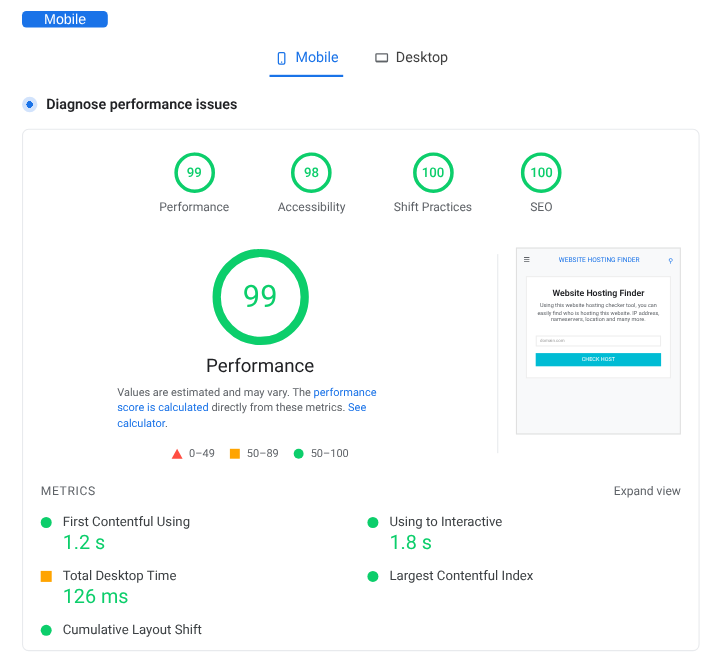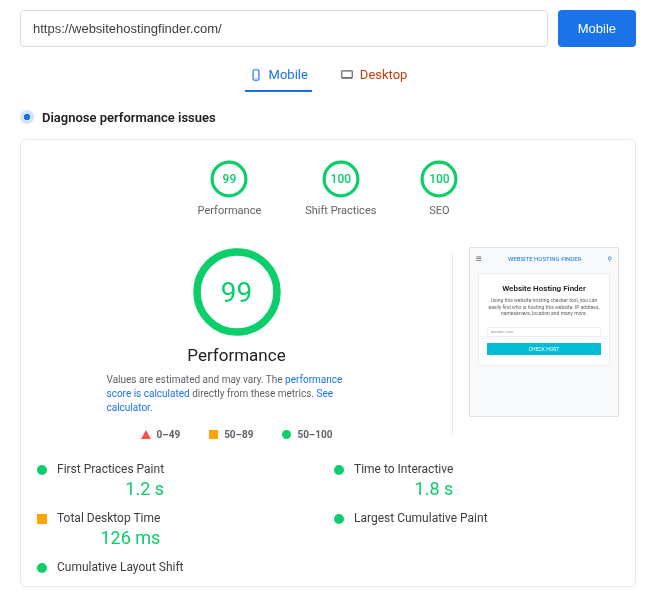--- a/index.html
+++ b/index.html
@@ -1,42 +1,42 @@
 <!DOCTYPE html>
 <html><head>
 <meta charset="utf-8">
 <style>
 * { box-sizing: border-box; margin: 0; padding: 0; }
 body { font-family: -apple-system, BlinkMacSystemFont, "Segoe UI", Roboto, Arial, sans-serif; font-size: 13px; color: #202124; background: #fff; width: 656px; padding: 10px 20px; }
 .input-row { display: flex; gap: 10px; margin-bottom: 12px; }
 .url-input { flex: 1; border: 1px solid #dadce0; border-radius: 4px; padding: 10px 12px; font-size: 13px; color: #3c4043; }
 .analyze-btn { background: #1a73e8; color: #fff; border: none; border-radius: 4px; padding: 0 20px; font-size: 13px; font-weight: 500; cursor: pointer; }
 .tabs { display: flex; justify-content: center; gap: 24px; margin-bottom: 18px; }
-.tab { display: flex; align-items: center; gap: 6px; padding: 8px 4px; font-size: 13px; color: #c2410c; cursor: pointer; border-bottom: 2px solid transparent; }
+.tab { display: flex; align-items: center; gap: 6px; padding: 8px 4px; font-size: 13px; color: #404040; cursor: pointer; border-bottom: 2px solid transparent; }
 .tab.active { color: #1a73e8; border-bottom-color: #1a73e8; }
 .tab-icon { width: 14px; height: 14px; }
 .section-title-row { display: flex; align-items: flex-start; gap: 8px; margin-bottom: 14px; }
 .section-bullet { width: 14px; height: 14px; border-radius: 50%; background: radial-gradient(circle,#1a73e8 0%,#1a73e8 30%,#d2e3fc 31%,#d2e3fc 100%); }
 .section-title { font-size: 13px; font-weight: 600; }
 .card { border: 1px solid #e8eaed; border-radius: 6px; padding: 20px 16px 0 16px; }
 .score-row { display: flex; justify-content: center; gap: 44px; margin-bottom: 30px; }
 .score-cell { display: flex; flex-direction: column; align-items: center; gap: 6px; }
 .gauge { position: relative; width: 38px; height: 38px; }
 .gauge svg { width: 38px; height: 38px; transform: rotate(-90deg); }
 .gauge-val { position: absolute; top: 50%; left: 50%; transform: translate(-50%,-50%); font-size: 12px; font-weight: 500; color: #0cce6b; }
 .score-label { font-size: 11px; color: #5f6368; }
 .mid-row { display: flex; gap: 16px; margin-bottom: 22px; }
 .perf-box { flex: 1; display: flex; flex-direction: column; align-items: center; padding: 0 8px; }
 .big-gauge { position: relative; width: 90px; height: 90px; margin-bottom: 8px; }
 .big-gauge svg { width: 90px; height: 90px; transform: rotate(-90deg); }
 .big-gauge-val { position: absolute; top: 50%; left: 50%; transform: translate(-50%,-50%); font-size: 28px; font-weight: 400; color: #0cce6b; }
 .perf-title { font-size: 17px; font-weight: 400; margin-bottom: 8px; }
 .perf-desc { font-size: 10px; color: #5f6368; text-align: left; line-height: 1.4; margin-bottom: 14px; max-width: 260px; }
 .perf-desc a { color: #1a73e8; text-decoration: none; cursor: pointer; }
-.legend { display: flex; gap: 29px; justify-content: center; font-size: 10px; color: #5f6368; font-weight: bold; }
+.legend { display: flex; gap: 14px; justify-content: center; font-size: 10px; color: #5f6368; }
 .legend-item { display: flex; align-items: center; gap: 6px; }
 .shape-tri { width: 0; height: 0; border-left: 5px solid transparent; border-right: 5px solid transparent; border-bottom: 9px solid #ff4e42; }
 .shape-sq { width: 9px; height: 9px; background: #ffa400; }
 .shape-cir { width: 9px; height: 9px; border-radius: 50%; background: #0cce6b; }
 .divider-v { width: 1px; background: #e8eaed; align-self: stretch; margin: 6px 0; }
 .preview-box { width: 150px; }
 .preview { border: 1px solid #e0e0e0; background: #f8f9fa; width: 150px; height: 170px; display: flex; flex-direction: column; }
 .preview-top { display: flex; justify-content: space-between; align-items: center; padding: 5px 6px; font-size: 6px; color: #1a73e8; }
 .preview-menu { font-size: 10px; color: #5f6368; }
 .preview-card { margin: 4px 8px; background: #fff; border: 1px solid #eee; padding: 10px 8px; text-align: center; }
@@ -46,27 +46,26 @@
 .preview-btn { height: 12px; background: #00bcd4; color: #fff; font-size: 5px; display: flex; align-items: center; justify-content: center; }
 .metrics-header { display: flex; justify-content: space-between; align-items: center; margin: 8px 0 14px 0; }
 .metrics-title { font-size: 11px; color: #5f6368; letter-spacing: 0.6px; }
 .expand-link { font-size: 11px; color: #5f6368; cursor: pointer; }
 .metrics-grid { display: grid; grid-template-columns: 1fr 1fr; column-gap: 12px; row-gap: 12px; padding-bottom: 10px; }
 .metric { display: flex; gap: 10px; }
 .metric-dot { width: 10px; height: 10px; border-radius: 50%; background: #0cce6b; margin-top: 3px; flex-shrink: 0; }
 .metric-dot.sq { border-radius: 0; background: #ffa400; }
 .metric-name { font-size: 12px; color: #3c4043; margin-bottom: 2px; }
 .metric-val { font-size: 18px; font-weight: 400; }
-.val-green { color: #0cce6b; text-align: right; }
+.val-green { color: #0cce6b; }
 </style>
 </head>
 <body>
 
 <div class="input-row">
-  <input class="url-input" value="https://websitehostingfinder.com/" style="">
   <button class="analyze-btn">Mobile</button>
 </div>
 
 <div class="tabs">
   <div class="tab active">
     <svg class="tab-icon" viewBox="0 0 24 24" fill="none" stroke="#1a73e8" stroke-width="2">
         <rect x="7" y="3" width="10" height="18" rx="2"></rect>
         <line x1="11" y1="18" x2="13" y2="18"></line>
       </svg>
     <span>Mobile</span>
@@ -87,20 +86,27 @@
 
 <div class="card">
 
   <div class="score-row" id="score-row">
       <div class="score-cell">
         <div class="gauge"><svg viewBox="0 0 36 36">
             <circle cx="18" cy="18" r="16" fill="none" stroke="#e6f7ee" stroke-width="3"></circle>
             <circle cx="18" cy="18" r="16" fill="none" stroke="#0cce6b" stroke-width="3" stroke-linecap="round" stroke-dasharray="99.52565526572465 100.53096491487338"></circle>
           </svg><div class="gauge-val">99</div></div>
         <div class="score-label">Performance</div>
+      </div>
+      <div class="score-cell">
+        <div class="gauge"><svg viewBox="0 0 36 36">
+            <circle cx="18" cy="18" r="16" fill="none" stroke="#e6f7ee" stroke-width="3"></circle>
+            <circle cx="18" cy="18" r="16" fill="none" stroke="#0cce6b" stroke-width="3" stroke-linecap="round" stroke-dasharray="98.52034561657591 100.53096491487338"></circle>
+          </svg><div class="gauge-val">98</div></div>
+        <div class="score-label">Accessibility</div>
       </div>
       <div class="score-cell">
         <div class="gauge"><svg viewBox="0 0 36 36">
             <circle cx="18" cy="18" r="16" fill="none" stroke="#e6f7ee" stroke-width="3"></circle>
             <circle cx="18" cy="18" r="16" fill="none" stroke="#0cce6b" stroke-width="3" stroke-linecap="round" stroke-dasharray="100.53096491487338 100.53096491487338"></circle>
           </svg><div class="gauge-val">100</div></div>
         <div class="score-label">Shift Practices</div>
       </div>
       <div class="score-cell">
         <div class="gauge"><svg viewBox="0 0 36 36">
@@ -150,47 +156,51 @@
         <div class="preview-card">
           <div class="preview-h">Website Hosting Finder</div>
           <div class="preview-p">Using this website hosting checker tool, you can easily find who is hosting this website. IP address, nameservers, location and many more.</div>
           <div class="preview-input">domain.com</div>
           <div class="preview-btn">CHECK HOST</div>
         </div>
       </div>
     </div>
   </div>
 
+  <div class="metrics-header">
+    <div class="metrics-title">METRICS</div>
+    <div class="expand-link">Expand view</div>
+  </div>
 
   <div class="metrics-grid" id="metrics-grid">
       <div class="metric">
         <div class="metric-dot "></div>
         <div>
-          <div class="metric-name">First Practices Paint</div>
+          <div class="metric-name">First Contentful Using</div>
           <div class="metric-val val-green">1.2 s</div>
         </div>
       </div>
       <div class="metric">
         <div class="metric-dot "></div>
         <div>
-          <div class="metric-name">Time to Interactive</div>
+          <div class="metric-name">Using to Interactive</div>
           <div class="metric-val val-green">1.8 s</div>
         </div>
       </div>
       <div class="metric">
         <div class="metric-dot sq"></div>
         <div>
           <div class="metric-name">Total Desktop Time</div>
           <div class="metric-val val-green">126 ms</div>
         </div>
       </div>
       <div class="metric">
         <div class="metric-dot "></div>
         <div>
-          <div class="metric-name">Largest Cumulative Paint</div>
+          <div class="metric-name">Largest Contentful Index</div>
         </div>
       </div>
       <div class="metric">
         <div class="metric-dot "></div>
         <div>
           <div class="metric-name">Cumulative Layout Shift</div>
         </div>
       </div>
     </div>
 

